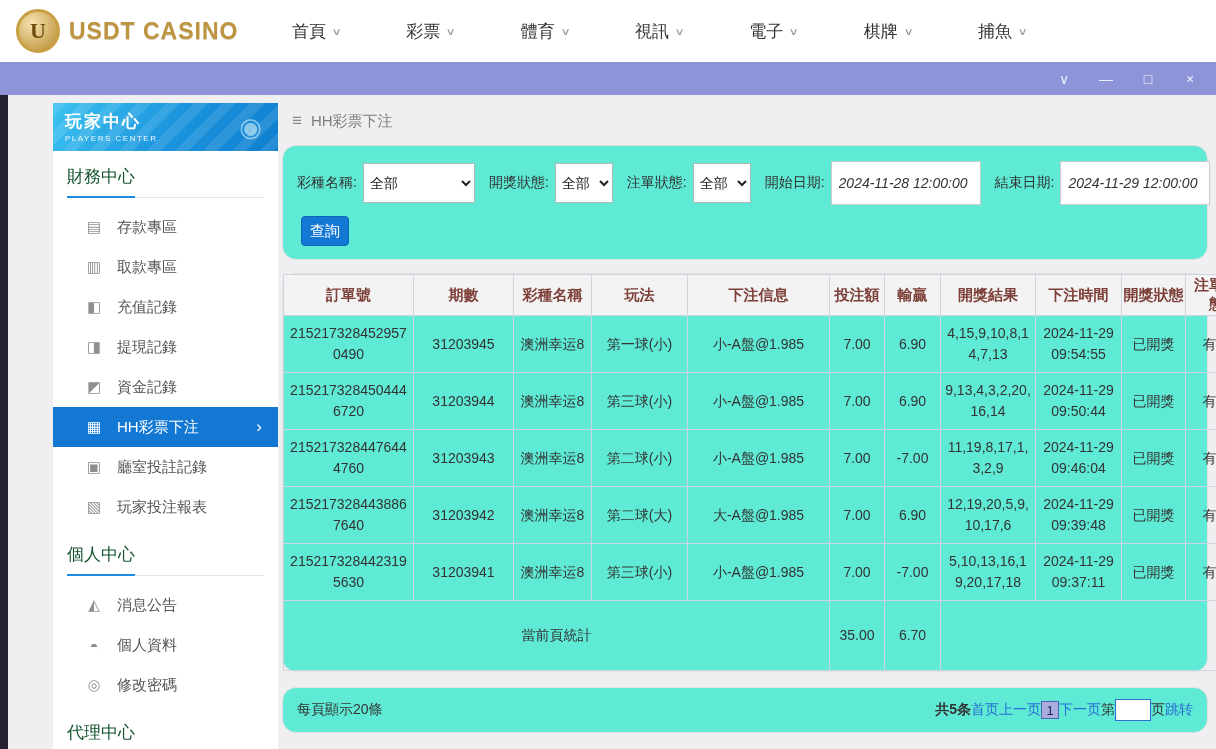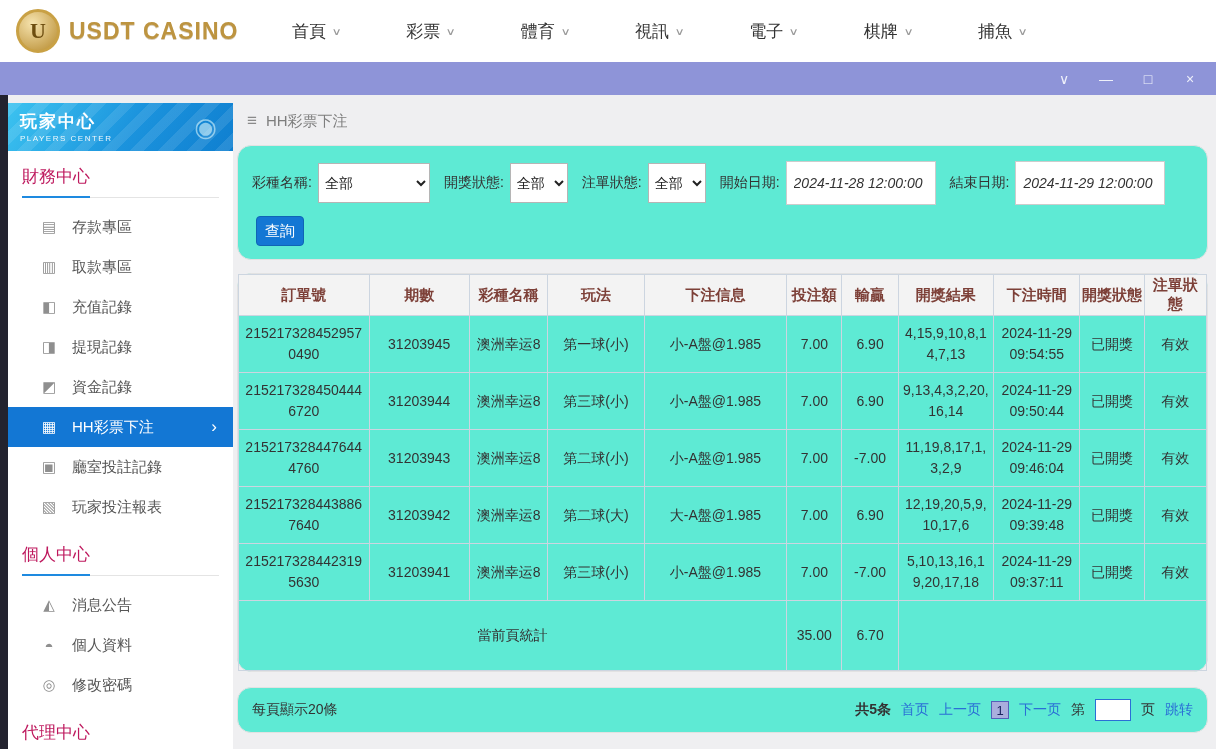--- a/index.html
+++ b/index.html
@@ -21,28 +21,28 @@
 
   
   .titlebar { height:33px; background:#8e94d8; display:flex; align-items:center; justify-content:flex-end; gap:26px; padding:0 18px; flex:0 0 auto; }
   .win-icon { color:#eef0fa; font-size:14px; line-height:1; width:16px; text-align:center; cursor:pointer; }
 
   
   .body { flex:1; display:flex; overflow:hidden; }
   .left-edge { width:8px; background:#23232f; flex:0 0 auto; }
 
   
-  .sidebar { width:225px; flex:0 0 auto; background:#fff; margin-top:8px; overflow:hidden; }
+  .sidebar { width:225px; flex:0 0 auto; background:#fff; margin-top:8px; overflow:hidden;margin-left:45px; }
   .sb-header { height:48px; position:relative; color:#fff; padding:7px 12px;
     background:repeating-linear-gradient(135deg, rgba(255,255,255,.10) 0 10px, rgba(255,255,255,0) 10px 20px),
                linear-gradient(120deg,#3cc3f0 0%, #1b93dd 55%, #0f7fd0 100%); }
   .sb-title { font-size:17px; font-weight:bold; letter-spacing:2px; }
   .sb-sub { font-size:8px; letter-spacing:1.5px; opacity:.92; margin-top:1px; }
   .sb-deco { position:absolute; right:16px; top:9px; font-size:26px; opacity:.55; color:#eaffff; }
-  .section-title { position:relative; margin:14px 14px 0; padding-bottom:9px; font-size:17px; color:#be185d; border-bottom:1px solid #e4e4e4; }
+  .section-title { position:relative; margin:14px 14px 0; padding-bottom:9px; font-size:17px; color:#14532d; border-bottom:1px solid #e4e4e4; }
   .section-title::after { content:""; position:absolute; left:0; bottom:-1px; width:68px; height:2px; background:#1e8ae0; }
   .menu { padding:9px 0 2px; }
   .menu-item { height:40px; display:flex; align-items:center; padding:0 14px 0 32px; gap:14px; font-size:15px; color:#555; cursor:pointer; position:relative; }
   .mi-icon { width:18px; text-align:center; color:#8f8f8f; font-size:15px; }
   .menu-item.active { background:#1377d4; color:#fff; }
   .menu-item.active .mi-icon { color:#fff; }
   .mi-arrow { position:absolute; right:16px; color:#fff; font-size:17px; }
 
   
   .content { flex:1; padding:14px 8px 0 4px; display:flex; flex-direction:column; overflow:hidden; }
@@ -59,21 +59,21 @@
   .query-btn { margin-top:11px; margin-left:4px; width:48px; height:30px; background:#1377d4; color:#fff; border:1px solid #0f65b5; border-radius:4px; font-size:15px; cursor:pointer; }
 
   .table-card { margin-bottom:15px; }
   table { width:100%; border-collapse:collapse; table-layout:fixed; font-size:14px; color:#333; }
   th { background:#f3f3f3; color:#7d4038; font-weight:bold; font-size:15px; height:40px; border:1px solid #ccd5e0; padding:1px; }
   td { border:1px solid #ccd5e0; text-align:center; padding:7px 3px; line-height:1.5; }
   .c-break { word-break:break-all; }
   tr.sum td { padding:24px 3px; }
 
   .footer-card { height:46px; display:flex; align-items:center; justify-content:space-between; padding:12px 14px; font-size:14px; color:#333; }
-  .pagination { display:flex; align-items:center; gap:10px; font-size:14px; }
+  .pagination { display:flex; align-items:center; font-size:14px; }
   .pg-total { color:#333; font-weight:bold; }
   .pg-link { color:#2a6fd6; cursor:pointer; }
   .pg-current { min-width:18px; height:18px; background:#a9aedd; border:1px solid #5560b8; color:#1c2460;
                 display:flex; align-items:center; justify-content:center; font-size:13px; cursor:pointer; }
   .pg-input { width:36px; height:22px; border:1px solid #2a6fd6; }
 </style>
 </head>
 <body>
 
 <div class="page">

